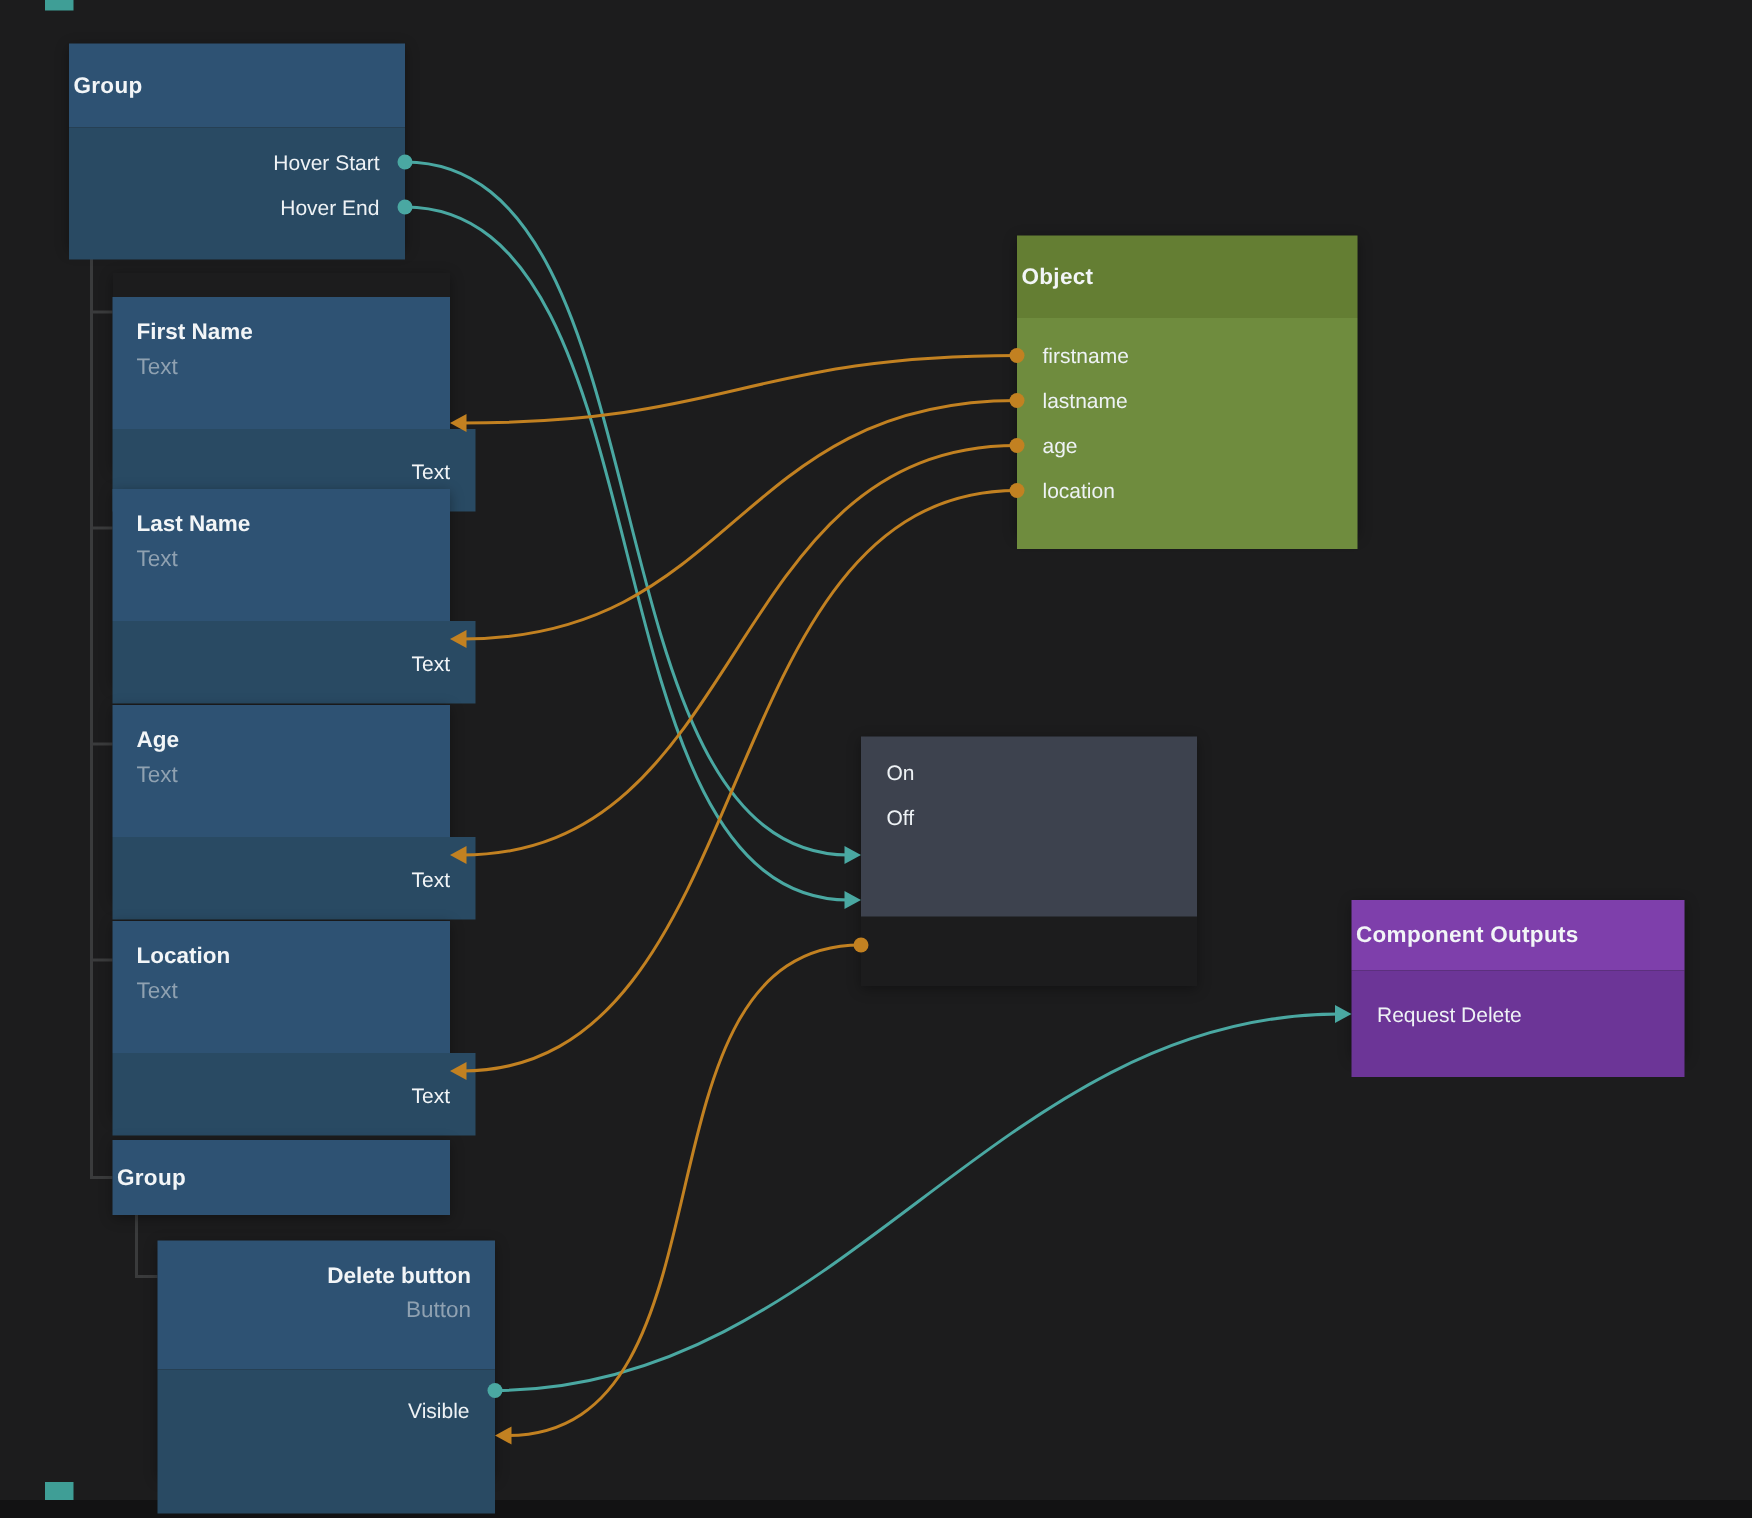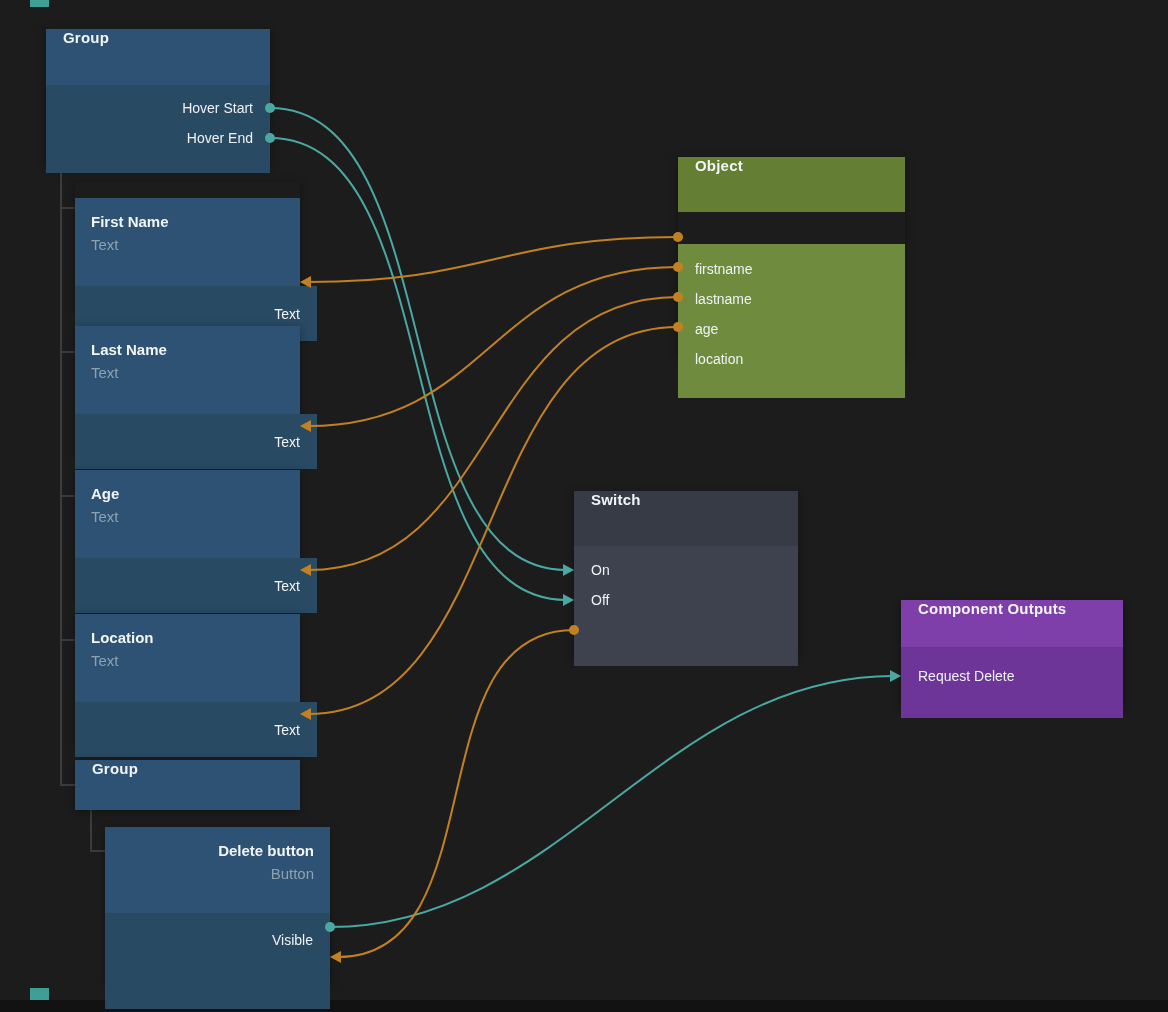--- a/index.html
+++ b/index.html
@@ -1,30 +1,30 @@
 <!DOCTYPE html>
 <html><head>
 <meta charset="utf-8">
 <style>
   html,body{margin:0;padding:0;background:#101010;}
   #canvas{position:relative;width:1168px;height:1012px;background:#1c1c1d;overflow:hidden;
           font-family:"Liberation Sans",sans-serif;}
   .node{position:absolute;color:#f2f5f7;box-shadow:0 2px 8px rgba(0,0,0,.35);}
-  .hd1{display:flex;align-items:flex-start;padding:0 17px;font-size:15px;font-weight:700;letter-spacing:.2px;}
+  .hd1{display:flex;align-items:center;padding:0 3px;font-size:15px;font-weight:700;letter-spacing:.2px;}
   .hd2{padding:13px 16px 0;}
   .hd2 .title{font-size:15px;font-weight:700;line-height:22px;}
   .hd2 .subtitle{font-size:15px;line-height:24px;color:#8fa1b1;font-weight:400;}
   .bd{width:100%;}
   .prow{height:30px;display:flex;align-items:center;font-size:14px;color:#eef2f5;}
   .prow.r{justify-content:flex-end;padding-right:17px;}
   .prow.l{justify-content:flex-start;padding-left:17px;}
   .node-blue .hd1,.node-blue .hd2{background:#2e5273;}
   .node-blue .bd{background:#294a63;}
   .node-green .hd1{background:#647e33;}
-  .node-green .bd{background:#6f8c3e;margin-top:32px;}
+  .node-green .bd{background:#6f8c3e;}
   .node-gray .hd1{background:#363b46;}
   .node-gray .bd{background:#3d424e;}
   .node-purple .hd1{background:#7e3fab;}
   .node-purple .bd{background:#6c3597;}
   #edges{position:absolute;left:0;top:0;pointer-events:none;z-index:5;}
   .hline,.vline{position:absolute;background:#3a3b3c;}
   .frag{position:absolute;background:#3f9e96;}
   #bottombar{position:absolute;left:0;top:1000px;width:1168px;height:12px;background:#121213;}
 </style>
 </head>
@@ -166,23 +166,20 @@
       <div class="prow l">
           <span>age</span>
         </div>
       <div class="prow l">
           <span>location</span>
         </div>
     </div>
   </div>
 
   <div class="node node-gray" style="left:574px;top:491px;width:224px;height:166px;">
-    <div class="hd1" style="height:55px;">
-        <span>Switch</span>
-      </div>
     <div class="bd" style="height:111px;padding-top:9px;">
       <div class="prow l">
           <span>On</span>
         </div>
       <div class="prow l">
           <span>Off</span>
         </div>
     </div>
   </div>
 

